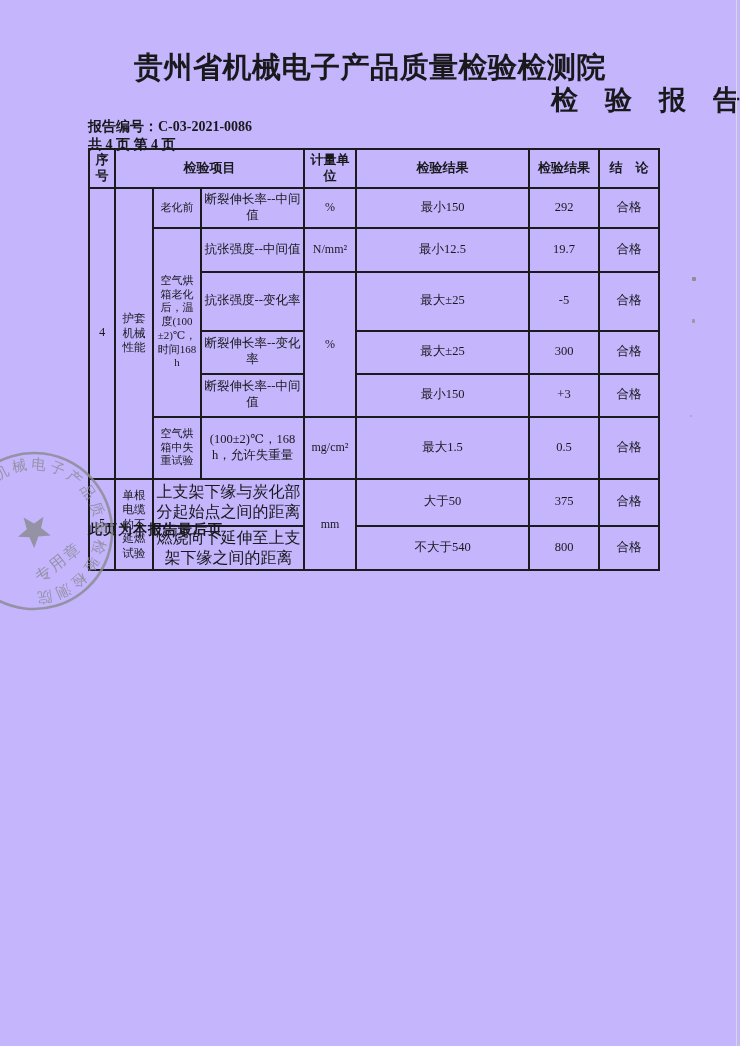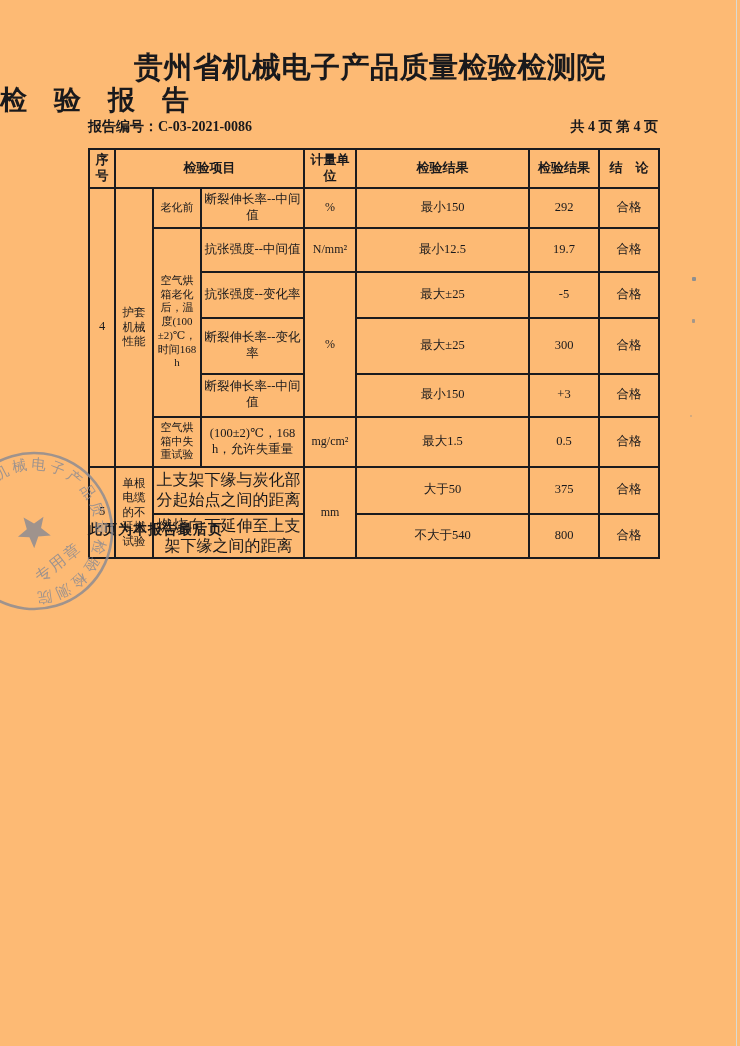--- a/index.html
+++ b/index.html
@@ -1,34 +1,34 @@
 <!DOCTYPE html>
 <html lang="zh"><head>
 <meta charset="utf-8">
 <style>
   html,body{margin:0;padding:0;background:#ffffff;}
   .page{
     position:relative; width:740px; height:1046px;
-    background:#fdba74; overflow:hidden;
+    background:#c4b5fd; overflow:hidden;
     font-family:"Liberation Serif","DejaVu Serif",serif;
     color:#19191c;
   }
   .scan-edge{position:absolute; top:0; right:3px; width:1px; height:100%; background:#d9d9d3;}
   .doc-title{
     position:absolute; top:48px; left:0; width:100%;
     text-align:center; font-size:29px; font-weight:bold; letter-spacing:0.5px;
   }
   .doc-subtitle{
     position:absolute; top:82px; left:0; width:100%;
-    text-align:left; font-size:27px; font-weight:bold;
+    text-align:right; font-size:27px; font-weight:bold;
   }
   .meta-row{
     position:absolute; top:118px; left:88px; width:570px;
-    display:flex; justify-content:space-between; align-items:center;
-    font-size:14px; font-weight:bold;
+    display:flex; justify-content:space-between; align-items:flex-start;
+    font-size:14px; font-weight:bold;flex-direction:column;
   }
   table.report{
     position:absolute; top:148px; left:88px; width:570px;
     border-collapse:collapse; table-layout:fixed;
     font-size:12.5px;
   }
   table.report th, table.report td{
     border:2px solid #1b1b1e;
     padding:1px 2px;
     text-align:center; vertical-align:middle;
@@ -99,43 +99,43 @@
 
     <tr style="height:44px">
       <td rowspan="4" class="stage">空气烘箱老化后，温度(100±2)℃，时间168h</td>
       <td class="item">抗张强度--中间值</td>
       <td class="unit">N/mm²</td>
       <td class="req">最小12.5</td>
       <td>19.7</td>
       <td>合格</td>
     </tr>
 
-    <tr style="height:46px">
+    <tr style="height:59px">
       <td class="item">抗张强度--变化率</td>
       <td rowspan="3" class="unit">%</td>
       <td class="req">最大±25</td>
       <td>-5</td>
       <td>合格</td>
     </tr>
 
-    <tr style="height:56px">
+    <tr style="height:43px">
       <td class="item">断裂伸长率--变化率</td>
       <td class="req">最大±25</td>
       <td>300</td>
       <td>合格</td>
     </tr>
 
     <tr style="height:43px">
       <td class="item">断裂伸长率--中间值</td>
       <td class="req">最小150</td>
       <td>+3</td>
       <td>合格</td>
     </tr>
 
-    <tr style="height:50px">
+    <tr style="height:62px">
       <td class="stage">空气烘箱中失重试验</td>
       <td class="item">(100±2)℃，168h，允许失重量</td>
       <td class="unit">mg/cm²</td>
       <td class="req">最大1.5</td>
       <td>0.5</td>
       <td>合格</td>
     </tr>
 
     <tr style="height:47px">
       <td rowspan="2">5</td>

